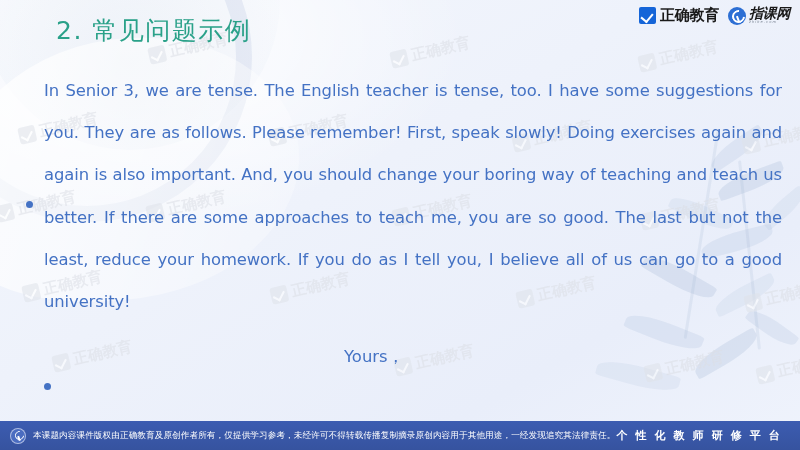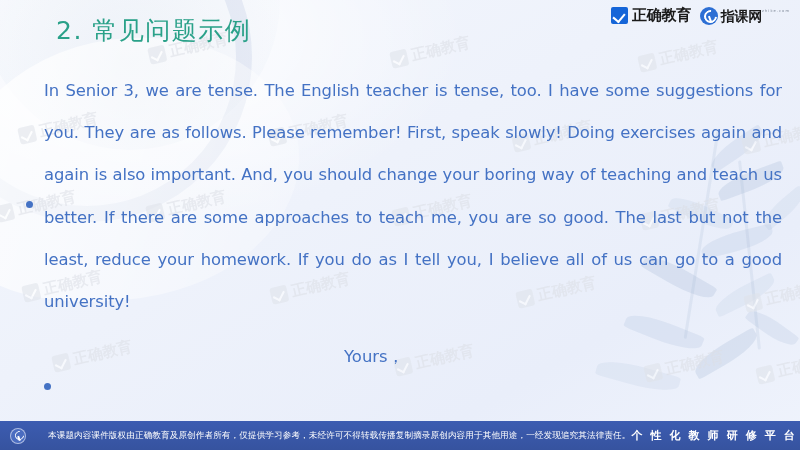--- a/index.html
+++ b/index.html
@@ -193,22 +193,23 @@
     position: absolute;
     left: 9px;
     top: 9px;
     width: 2px;
     height: 6px;
     background: #ffffff;
     transform: rotate(-22deg);
   }
   .logo-zk-words {
     display: flex;
-    flex-direction: row;
+    flex-direction: column;
     line-height: 1;
+    font-style: italic;
   }
   .logo-zk-text {
     font-family: "DejaVu Sans", sans-serif;
     font-size: 14px;
     font-weight: 700;
     color: #1a1a1a;
     letter-spacing: -0.3px;
   }
   .logo-zk-url {
     font-family: "DejaVu Sans", sans-serif;
@@ -343,21 +344,21 @@
     top: 7.4px;
     width: 1.6px;
     height: 5px;
     background: #ffffff;
     transform: rotate(-20deg);
   }
   .footer-text {
     font-family: "DejaVu Sans", sans-serif;
     font-size: 8.6px;
     color: #ffffff;
-    margin-left: 22px;
+    margin-left: 7px;
     letter-spacing: 0.1px;
     white-space: nowrap;
   }
   .footer-slogan {
     font-family: "DejaVu Sans", sans-serif;
     font-size: 11px;
     font-weight: 700;
     color: #ffffff;
     letter-spacing: 2.1px;
     white-space: nowrap;

